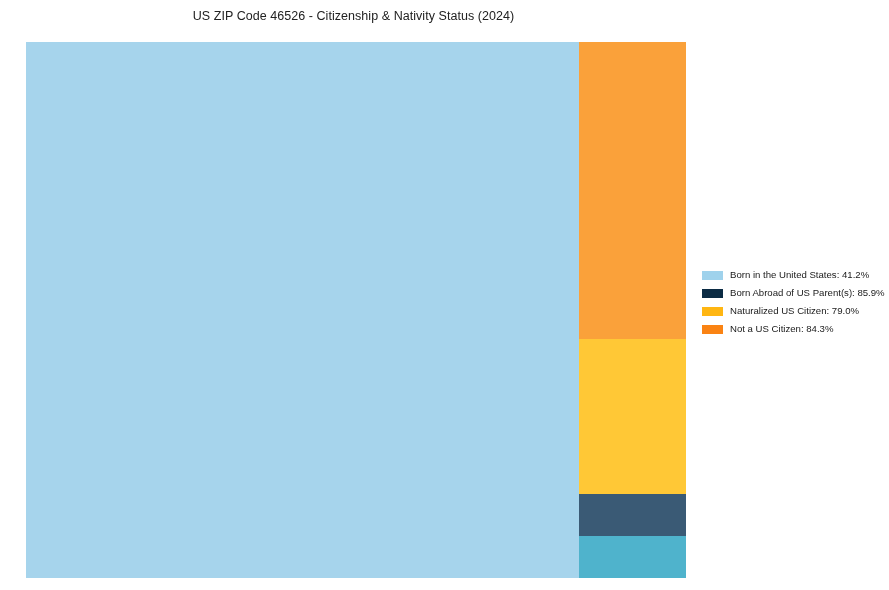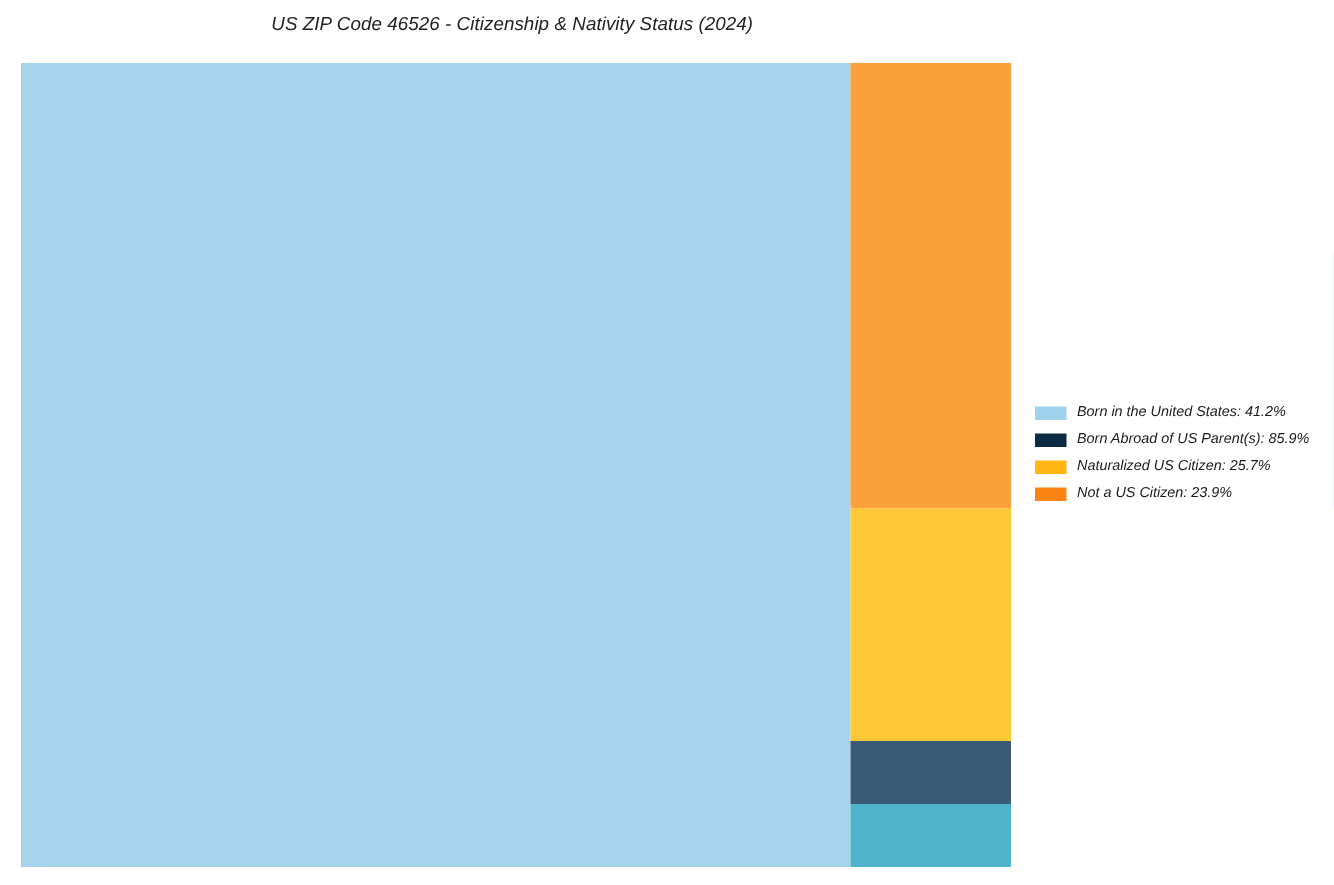--- a/index.html
+++ b/index.html
@@ -12,25 +12,24 @@
     width: 889px;
     height: 590px;
     position: relative;
     overflow: hidden;
     font-family: "Liberation Sans", "DejaVu Sans", sans-serif;
     -webkit-font-smoothing: antialiased;
   }
 
   #chart-root {
     position: absolute;
-    left: 4px;
+    left: 16px;
     top: 0;
     width: 744px;
     height: 590px;
-    font-style: italic;
   }
 
   #chart-title {
     position: absolute;
     left: 0;
     top: 9px;
     width: 675px;
     text-align: center;
     font-size: 12.5px;
     color: #222222;
@@ -99,21 +98,21 @@
       <div class="legend-row">
         <span class="legend-swatch" style="background: rgb(159, 210, 236);"></span>
         <span class="legend-label">Born in the United States: 41.2%</span>
       </div>
       <div class="legend-row">
         <span class="legend-swatch" style="background: rgb(11, 43, 68);"></span>
         <span class="legend-label">Born Abroad of US Parent(s): 85.9%</span>
       </div>
       <div class="legend-row">
         <span class="legend-swatch" style="background: rgb(255, 182, 18);"></span>
-        <span class="legend-label">Naturalized US Citizen: 25.7%</span>
+        <span class="legend-label">Naturalized US Citizen: 79.0%</span>
       </div>
       <div class="legend-row">
         <span class="legend-swatch" style="background: rgb(250, 131, 19);"></span>
-        <span class="legend-label">Not a US Citizen: 23.9%</span>
+        <span class="legend-label">Not a US Citizen: 84.3%</span>
       </div>
     </div>
 
 </div>
 
 </body></html>

